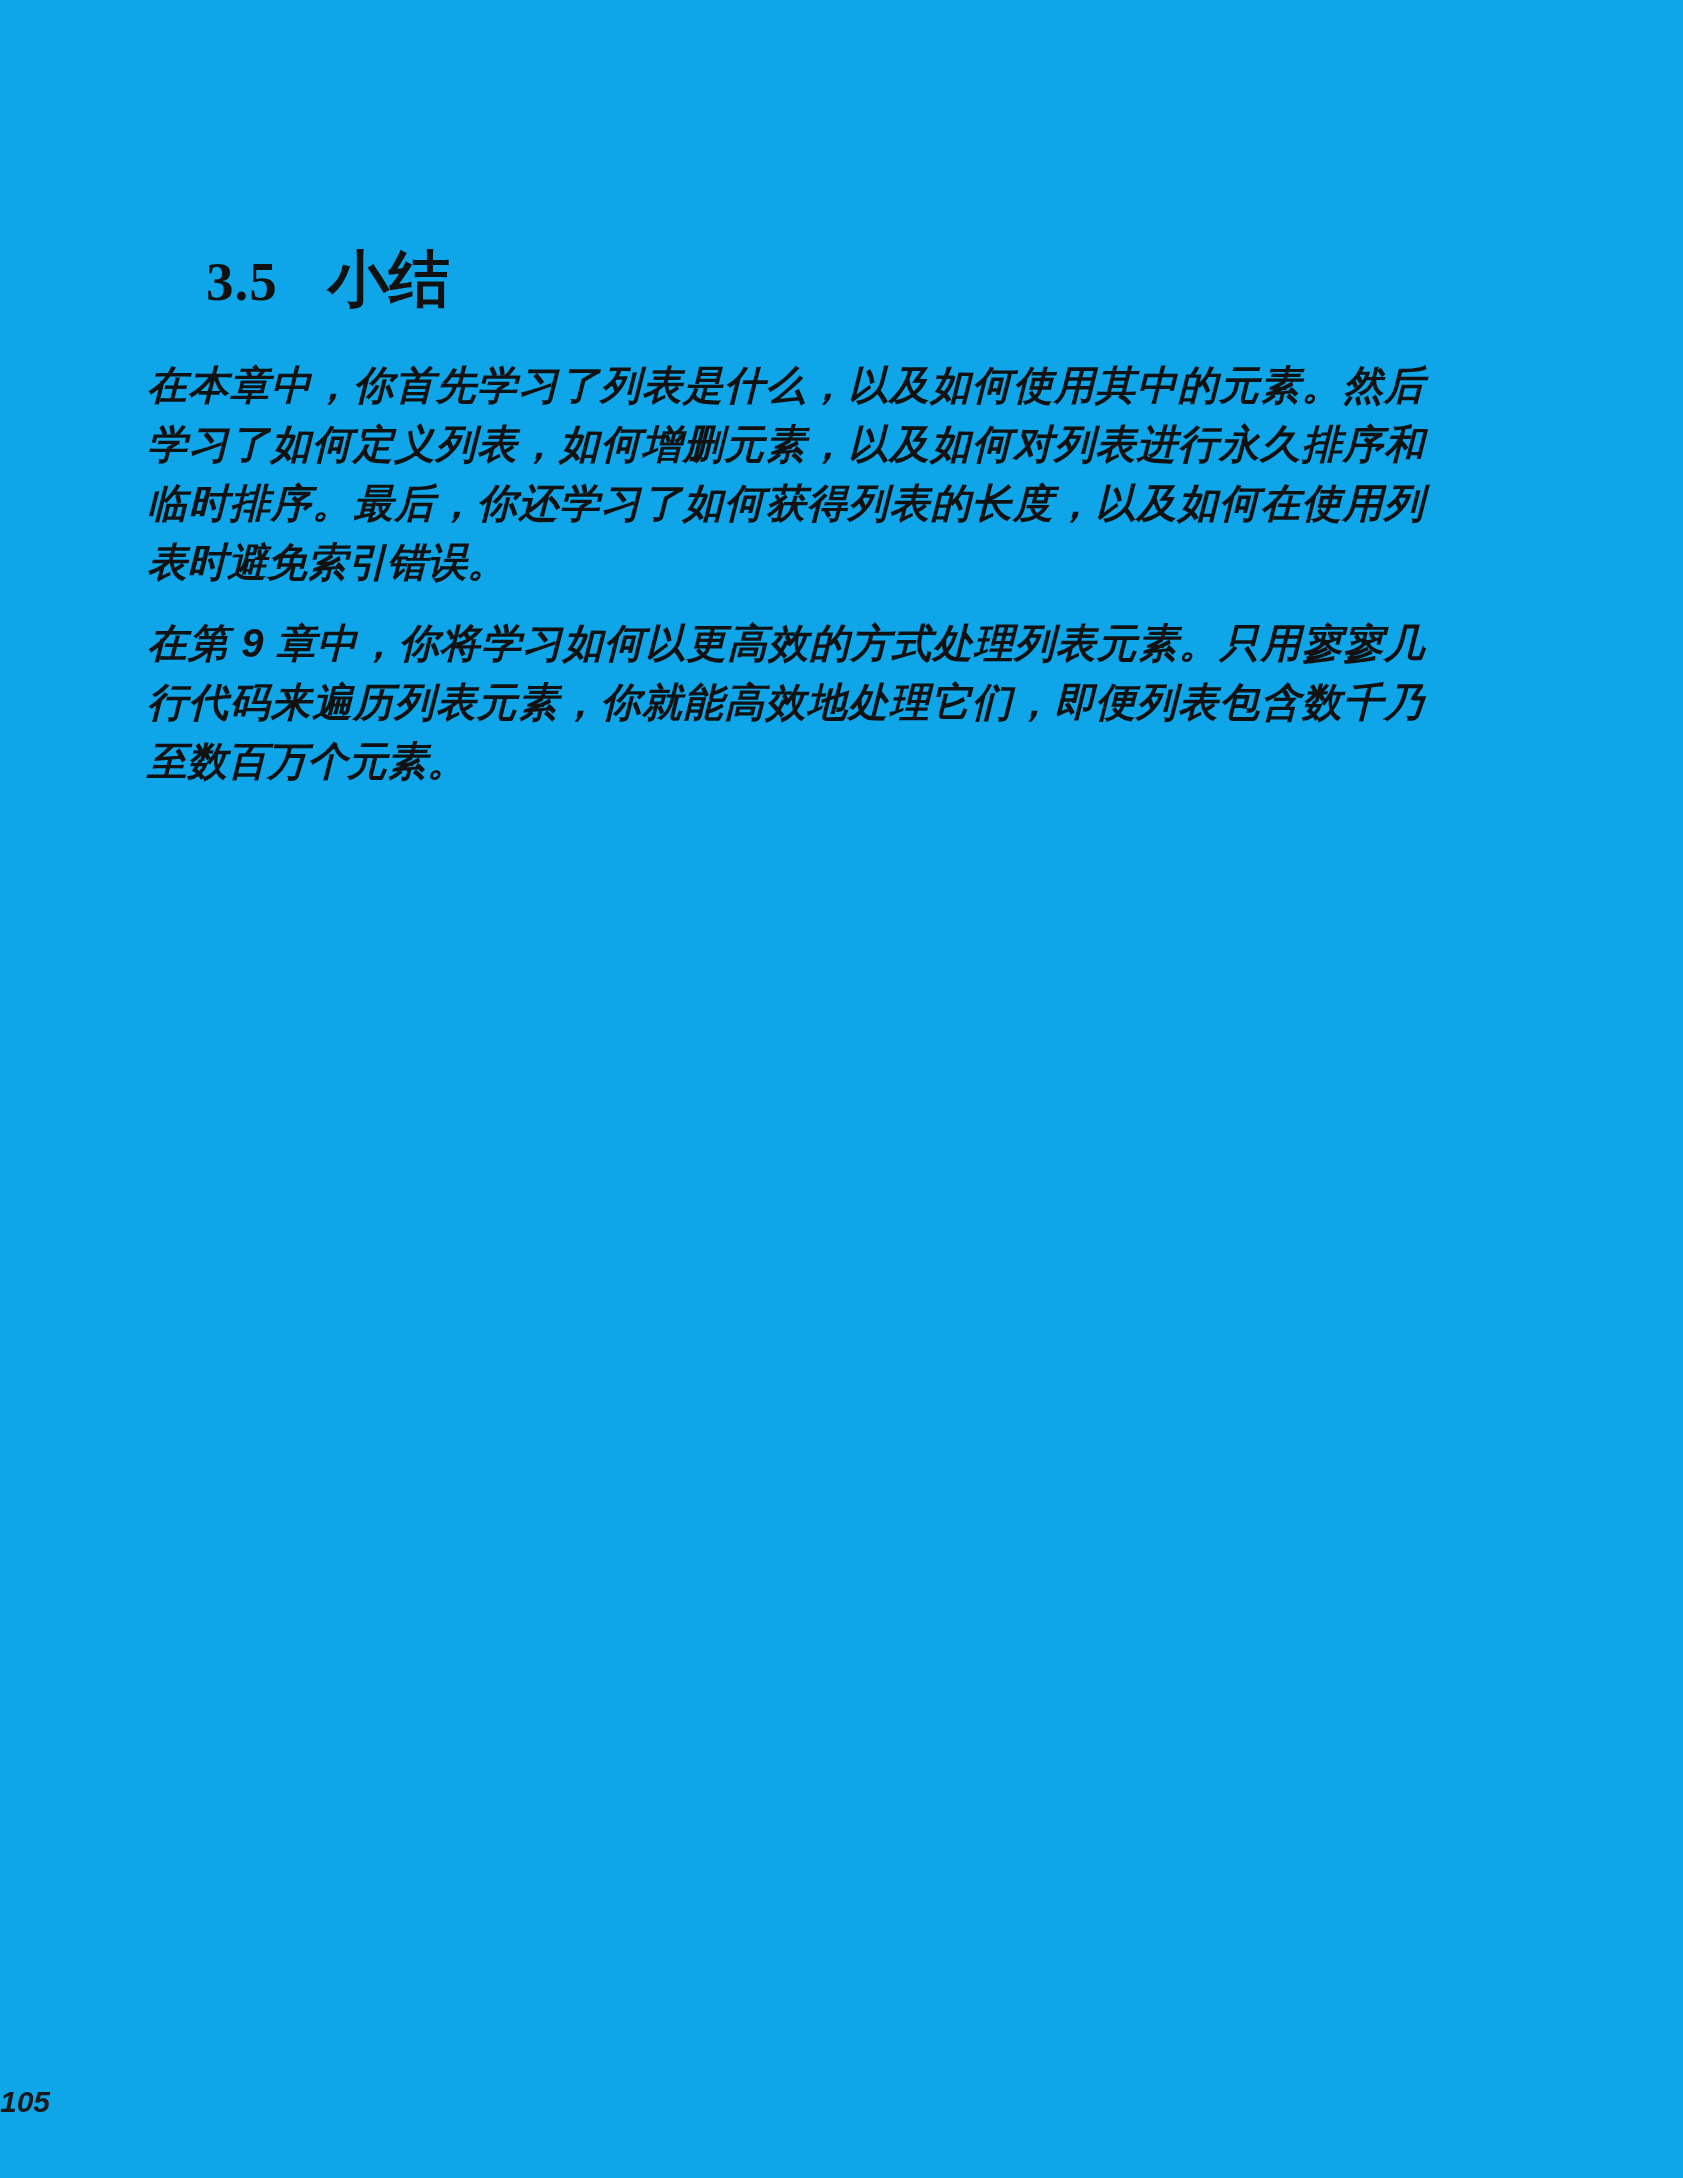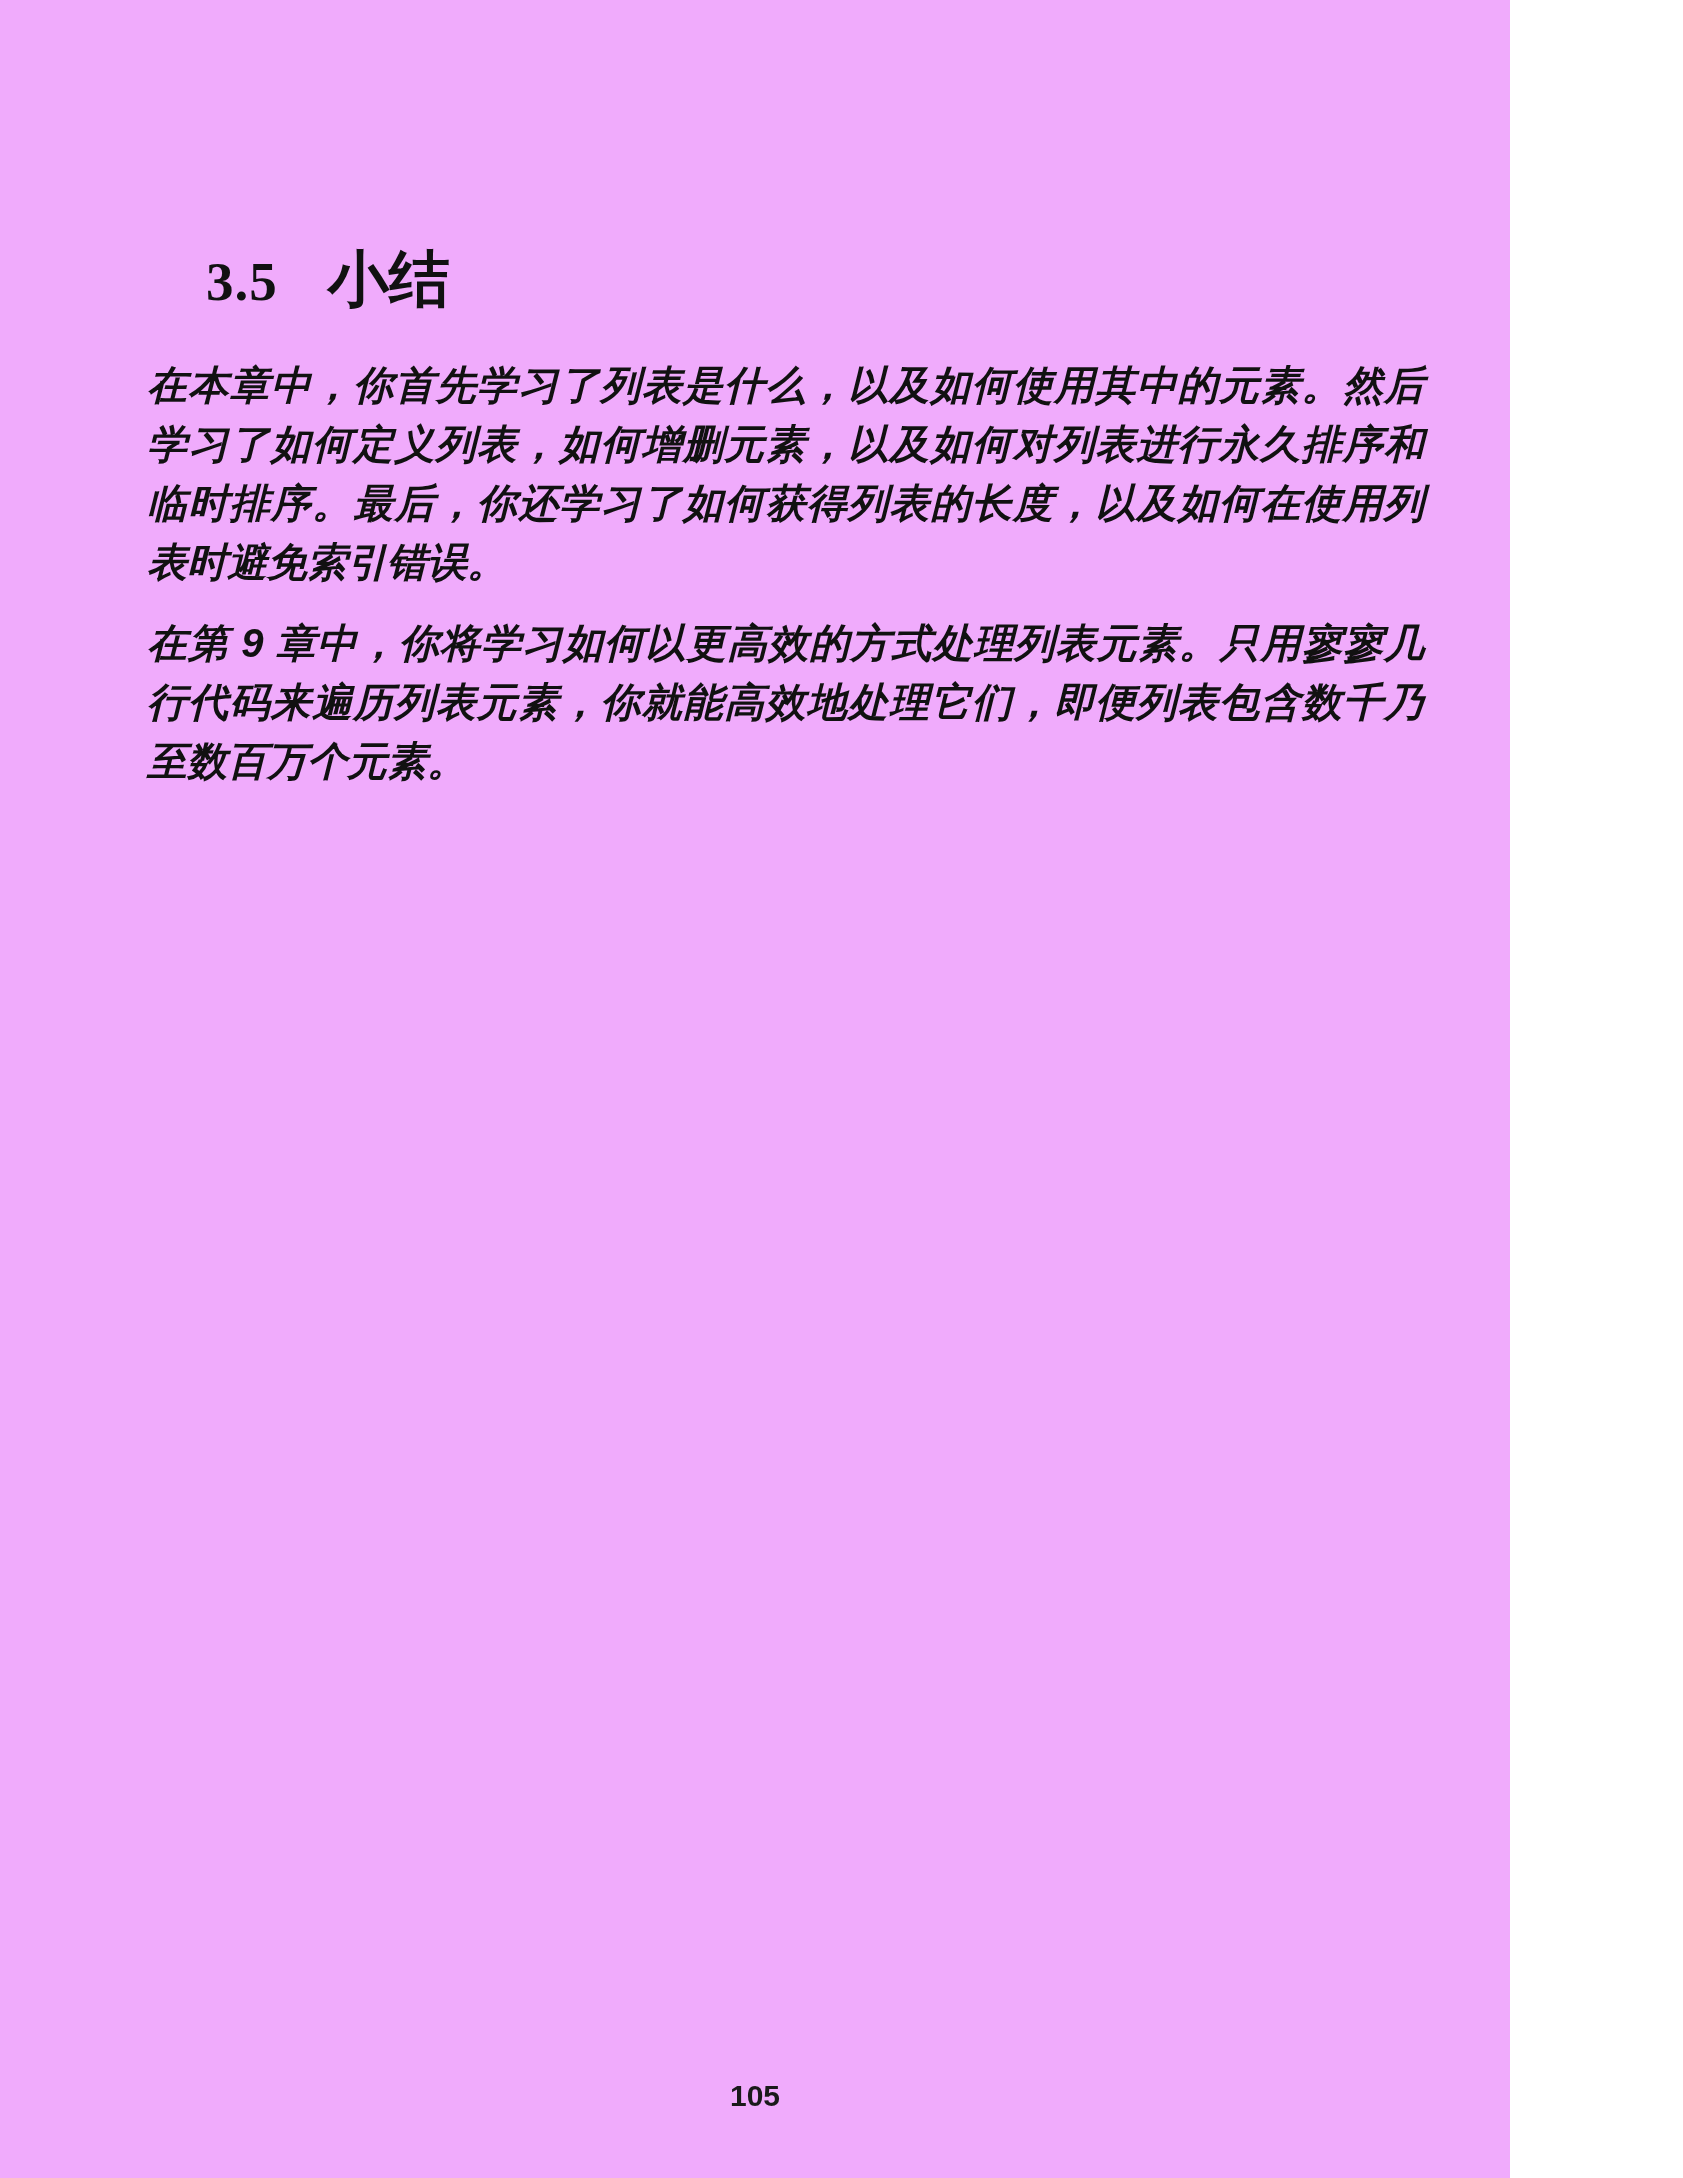--- a/index.html
+++ b/index.html
@@ -7,23 +7,23 @@
   html, body {
     width: 1683px;
     height: 2178px;
     background: #ffffff;
     font-family: "Liberation Sans", "DejaVu Sans", sans-serif;
     color: #111111;
   }
 
   .page {
     position: relative;
-    width: 1510px;
+    width: 1683px;
     height: 2178px;
-    background: #f0abfc;
+    background: #0ea5e9;
     overflow: hidden;
   }
 
   .content {
     position: absolute;
     left: 147px;
     top: 249px;
     width: 1277px;
   }
 
@@ -57,23 +57,23 @@
     text-align: justify;
     text-justify: inter-ideograph;
     margin-bottom: 22px;
     word-break: break-all;
     font-style: italic;
   }
 
   .page-footer {
     position: absolute;
     left: 0;
-    bottom: 65px;
+    bottom: 59px;
     width: 100%;
-    text-align: center;
+    font-style: italic;
   }
 
   .page-number {
     font-size: 30px;
     font-weight: bold;
     color: #1a1a1a;
   }
 </style>
 </head>
 <body>

